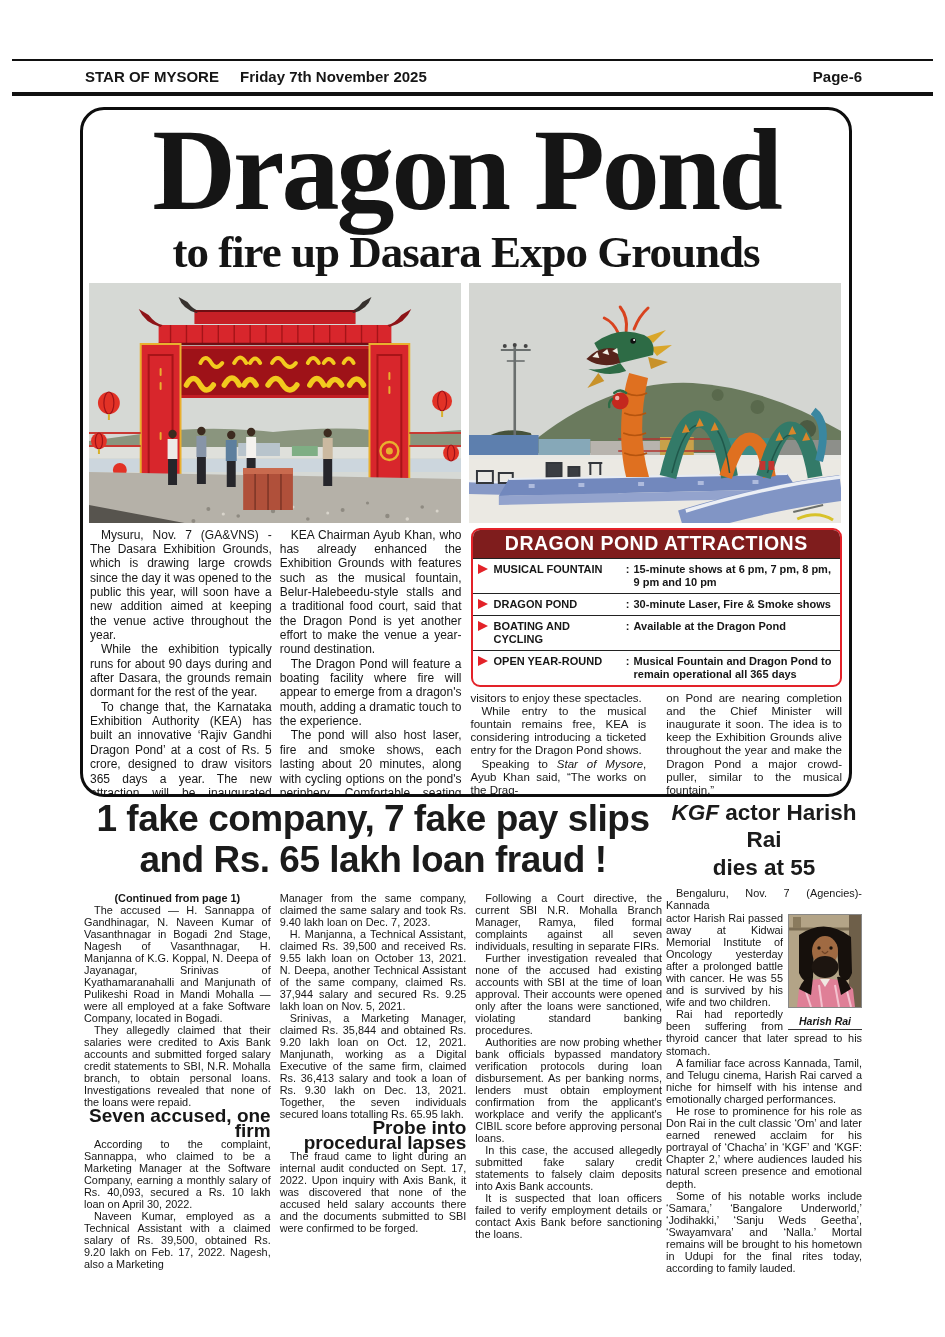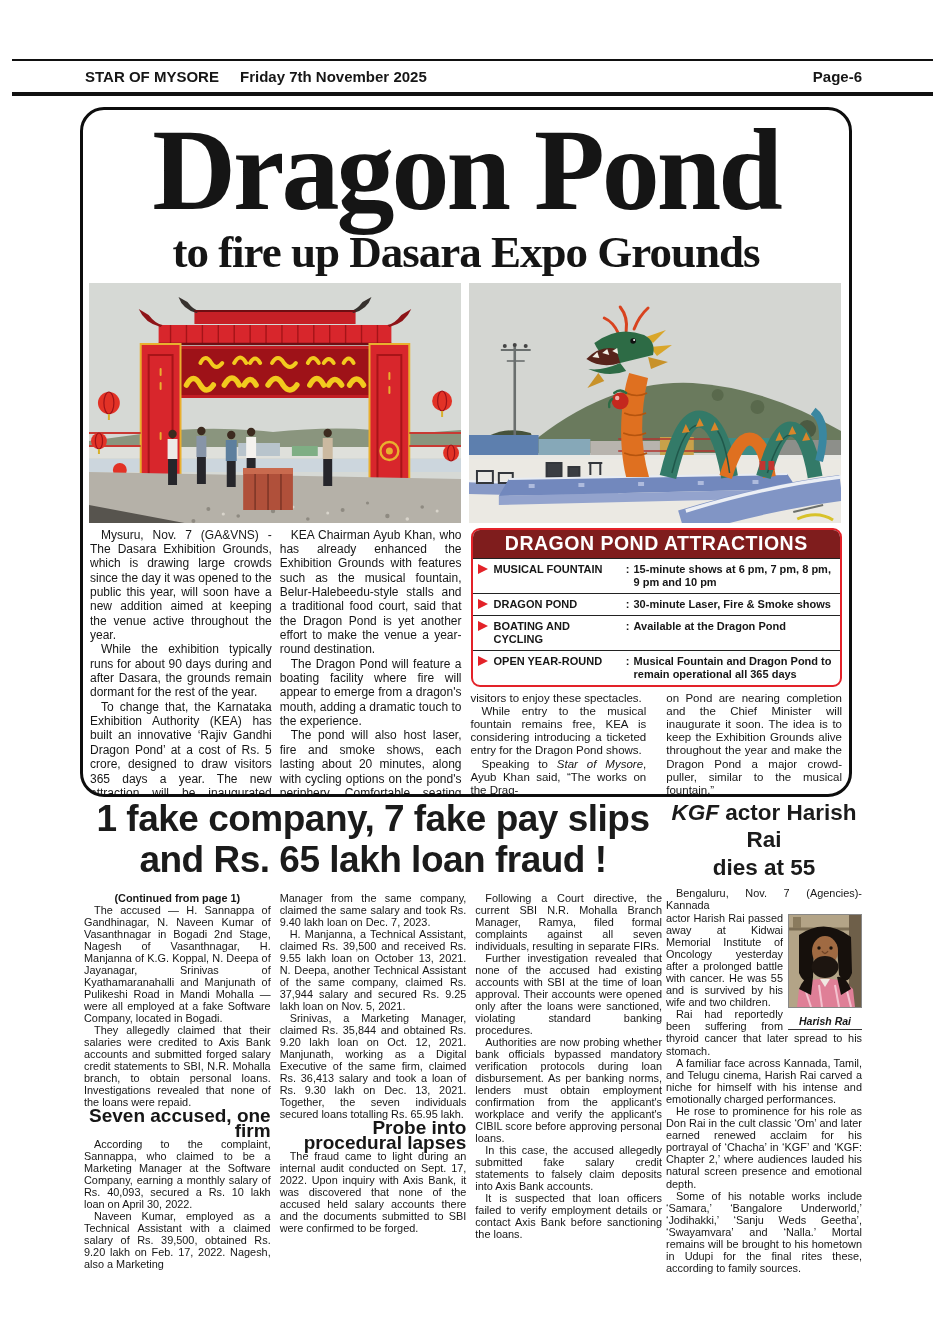--- a/index.html
+++ b/index.html
@@ -477,18 +477,18 @@
           <path d="M10,74 Q16,60 24,62 L22,80 Z" fill="#16100c"></path>
           <path d="M62,74 Q56,60 48,62 L52,80 Z" fill="#16100c"></path>
         </svg>
         <figcaption class="obit-cap">Harish Rai</figcaption>
       </figure>
       <p class="nolead">actor Harish Rai passed away at Kidwai Memorial Institute of Oncology yesterday after a prolonged battle with cancer. He was 55 and is survived by his wife and two children.</p>
       <div>
           <p>Rai had reportedly been suffering from thyroid cancer that later spread to his stomach.</p>
           <p>A familiar face across Kannada, Tamil, and Telugu cinema, Harish Rai carved a niche for himself with his intense and emotionally charged performances.</p>
           <p>He rose to prominence for his role as Don Rai in the cult classic ‘Om’ and later earned renewed acclaim for his portrayal of ‘Chacha’ in ‘KGF’ and ‘KGF: Chapter 2,’ where audiences lauded his natural screen presence and emotional depth.</p>
-          <p>Some of his notable works include ‘Samara,’ ‘Bangalore Underworld,’ ‘Jodihakki,’ ‘Sanju Weds Geetha’, ‘Swayamvara’ and ‘Nalla.’ Mortal remains will be brought to his hometown in Udupi for the final rites these, according to family sources.</p>
+          <p>Some of his notable works include ‘Samara,’ ‘Bangalore Underworld,’ ‘Jodihakki,’ ‘Sanju Weds Geetha’, ‘Swayamvara’ and ‘Nalla.’ Mortal remains will be brought to his hometown in Udupi for the final rites today, according to family lauded.</p>
         </div>
     </div>
   </section>
 
 </div>
 
 </body></html>

